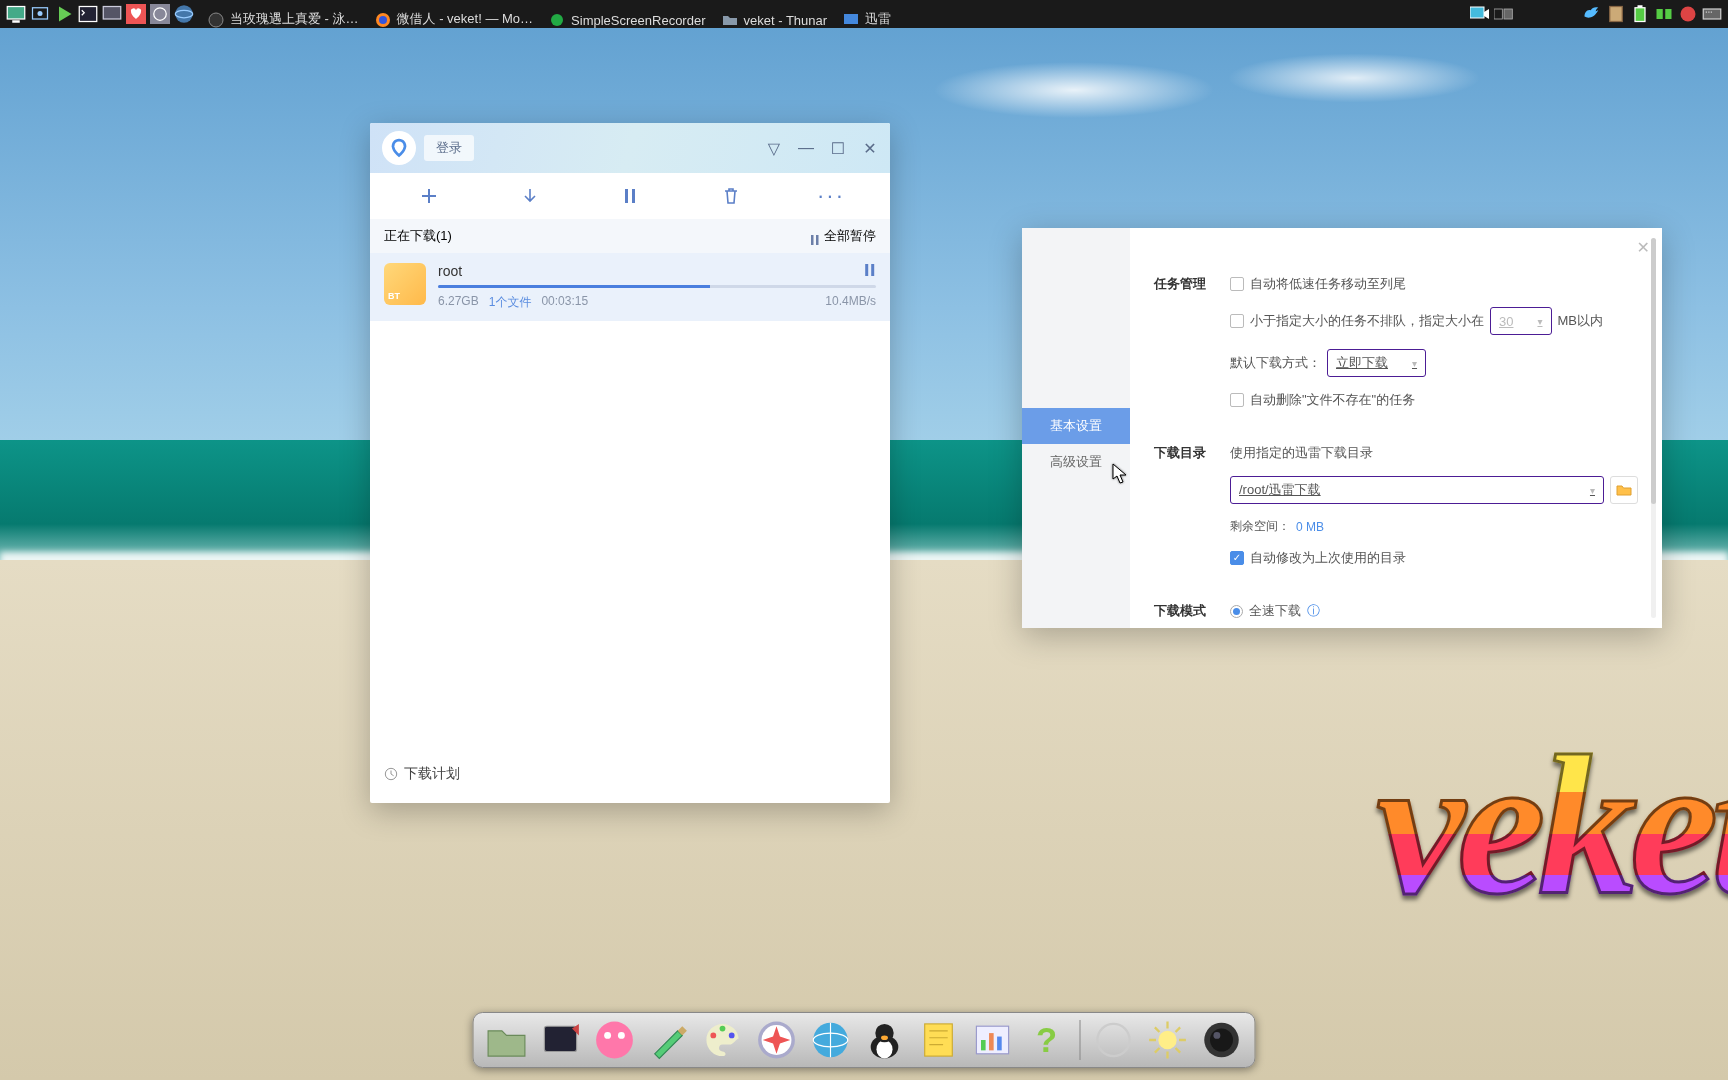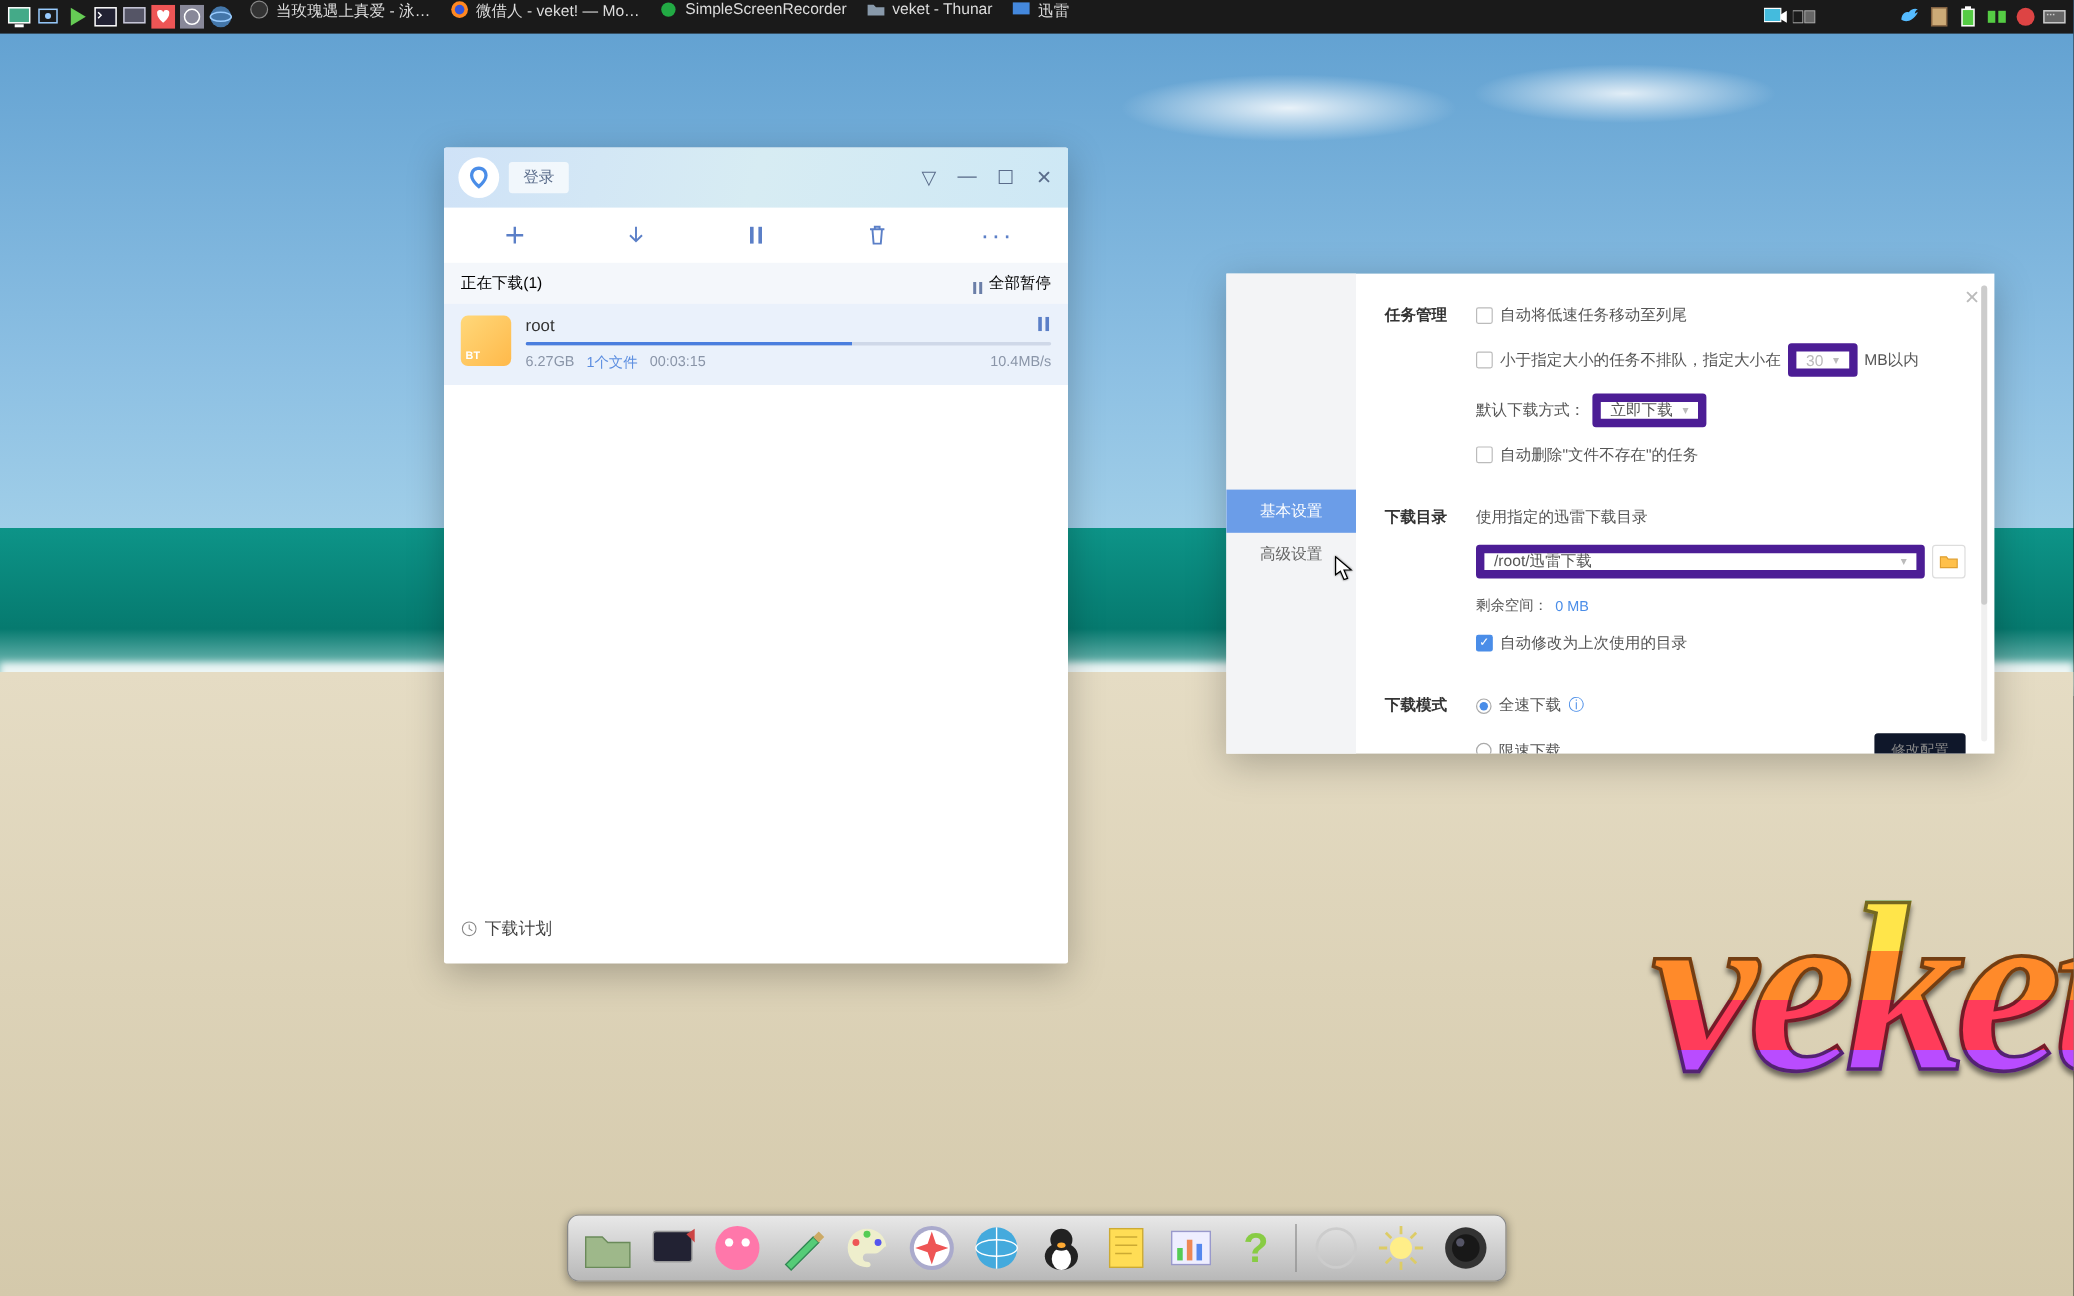--- a/index.html
+++ b/index.html
@@ -17,21 +17,21 @@
 
 .veket-logo { position:absolute; right:-30px; top:710px; font-size:200px; font-weight:900; font-style:italic; font-family:Georgia,serif; letter-spacing:-8px;
   background:linear-gradient(to bottom,#3cdc3c 0%,#3cdc3c 18%,#ffe54a 18%,#ffe54a 36%,#ff8a2a 36%,#ff8a2a 54%,#ff3c5a 54%,#ff3c5a 72%,#b94cff 72%,#b94cff 90%,#4c6cff 90%);
   -webkit-background-clip:text; background-clip:text; -webkit-text-fill-color:transparent;
   -webkit-text-stroke:3px rgba(0,0,0,.55); filter:drop-shadow(0 4px 2px rgba(0,0,0,.5)); }
 
 
 .taskbar { position:absolute; top:0; left:0; right:0; height:28px; background:#1a1a1a; display:flex; align-items:center; color:#ddd; font-size:13px; }
 .taskbar .tray-icons-left { display:flex; gap:4px; padding:0 6px; }
 .taskbar .tray-icons-left .ic, .taskbar .tray-icons-right .ic { width:20px; height:20px; display:flex; align-items:center; justify-content:center; }
-.taskbar .task { display:flex; align-items:flex-start; gap:6px; padding:0 8px; height:100%; cursor:default; }
+.taskbar .task { display:flex; align-items:flex-end; gap:6px; padding:0 8px; height:100%; cursor:default; }
 .taskbar .task .ic { width:16px; height:16px; }
 .taskbar .tray-icons-right { display:flex; gap:4px; padding:0 6px; margin-left:auto; }
 .ic svg { width:100%; height:100%; }
 
 
 .dock { position:absolute; left:50%; transform:translateX(-50%); bottom:12px; height:56px; background:linear-gradient(to bottom,#e8e8e8,#b8b8b8);
   border:1px solid #888; border-radius:10px; display:flex; align-items:center; padding:0 10px; gap:8px; box-shadow:0 2px 8px rgba(0,0,0,.4); }
 .dock-item { width:46px; height:46px; border-radius:6px; display:flex; align-items:center; justify-content:center; }
 .dock-sep { width:1px; height:40px; background:#888; margin:0 2px; }
 
@@ -68,30 +68,30 @@
 
 
 .settings-window { position:absolute; left:1022px; top:228px; width:640px; height:400px; background:#fff; box-shadow:0 8px 30px rgba(0,0,0,.25); display:flex; font-size:13px; color:#555; }
 .settings-close { position:absolute; top:10px; right:12px; color:#bbb; cursor:pointer; font-size:16px; }
 .settings-sidebar { width:108px; background:#f3f4f6; display:flex; flex-direction:column; padding-top:180px; }
 .settings-sidebar .sitem { height:36px; display:flex; align-items:center; justify-content:center; cursor:pointer; color:#666; }
 .settings-sidebar .sitem.active { background:#6b9de8; color:#fff; }
 .settings-body { flex:1; padding:26px 24px 0 24px; overflow:hidden; position:relative; }
 .settings-body .scroll { position:absolute; top:10px; right:6px; bottom:10px; width:5px; background:#f0f0f0; border-radius:3px; }
 .settings-body .scroll .thumb { position:absolute; top:0; height:70%; left:0; right:0; background:#ccc; border-radius:3px; }
-.srow { display:flex; margin-bottom:20px; }
+.srow { display:flex; margin-bottom:20px;margin-top:21px; }
 .srow .slabel { width:76px; font-weight:bold; color:#333; flex-shrink:0; }
 .srow .scontent { flex:1; }
 .sline { display:flex; align-items:center; margin-bottom:14px; gap:6px; color:#555; }
 .chk { width:14px; height:14px; border:1px solid #bbb; border-radius:2px; flex-shrink:0; display:flex; align-items:center; justify-content:center; }
 .chk.on { background:#4a8de8; border-color:#4a8de8; }
 .chk.on::after { content:"✓"; color:#fff; font-size:10px; line-height:1; }
 .rad { width:13px; height:13px; border:1px solid #aaa; border-radius:50%; flex-shrink:0; display:flex; align-items:center; justify-content:center; }
 .rad.on::after { content:""; width:7px; height:7px; background:#4a8de8; border-radius:50%; }
-.sel { border:7px solid #4c1d95; border-radius:3px; height:28px; display:flex; align-items:center; padding:0 8px; gap:8px; background:#fff; min-width:64px; }
+.sel { border:1px solid #4c1d95; border-radius:3px; height:28px; display:flex; align-items:center; padding:0 8px; gap:24px; background:#fff; min-width:64px;text-decoration:underline; }
 .sel .arrow { color:#bbb; font-size:10px; }
 .sel.wide { flex:1; min-width:160px; }
 .sel.num { min-width:54px; color:#bbb; }
 .folder-btn { width:28px; height:28px; border:1px solid #ddd; border-radius:3px; display:flex; align-items:center; justify-content:center; background:#fff; }
 .modify-btn { background:#0f172a; border:none; padding:6px 14px; color:#888; font-size:12px; border-radius:3px; cursor:pointer; }
 
 
 .cursor { position:absolute; left:1112px; top:463px; width:16px; height:22px; pointer-events:none; }
 .cursor svg { width:100%; height:100%; filter:drop-shadow(0 0 1px rgba(0,0,0,.6)); }
 </style>

